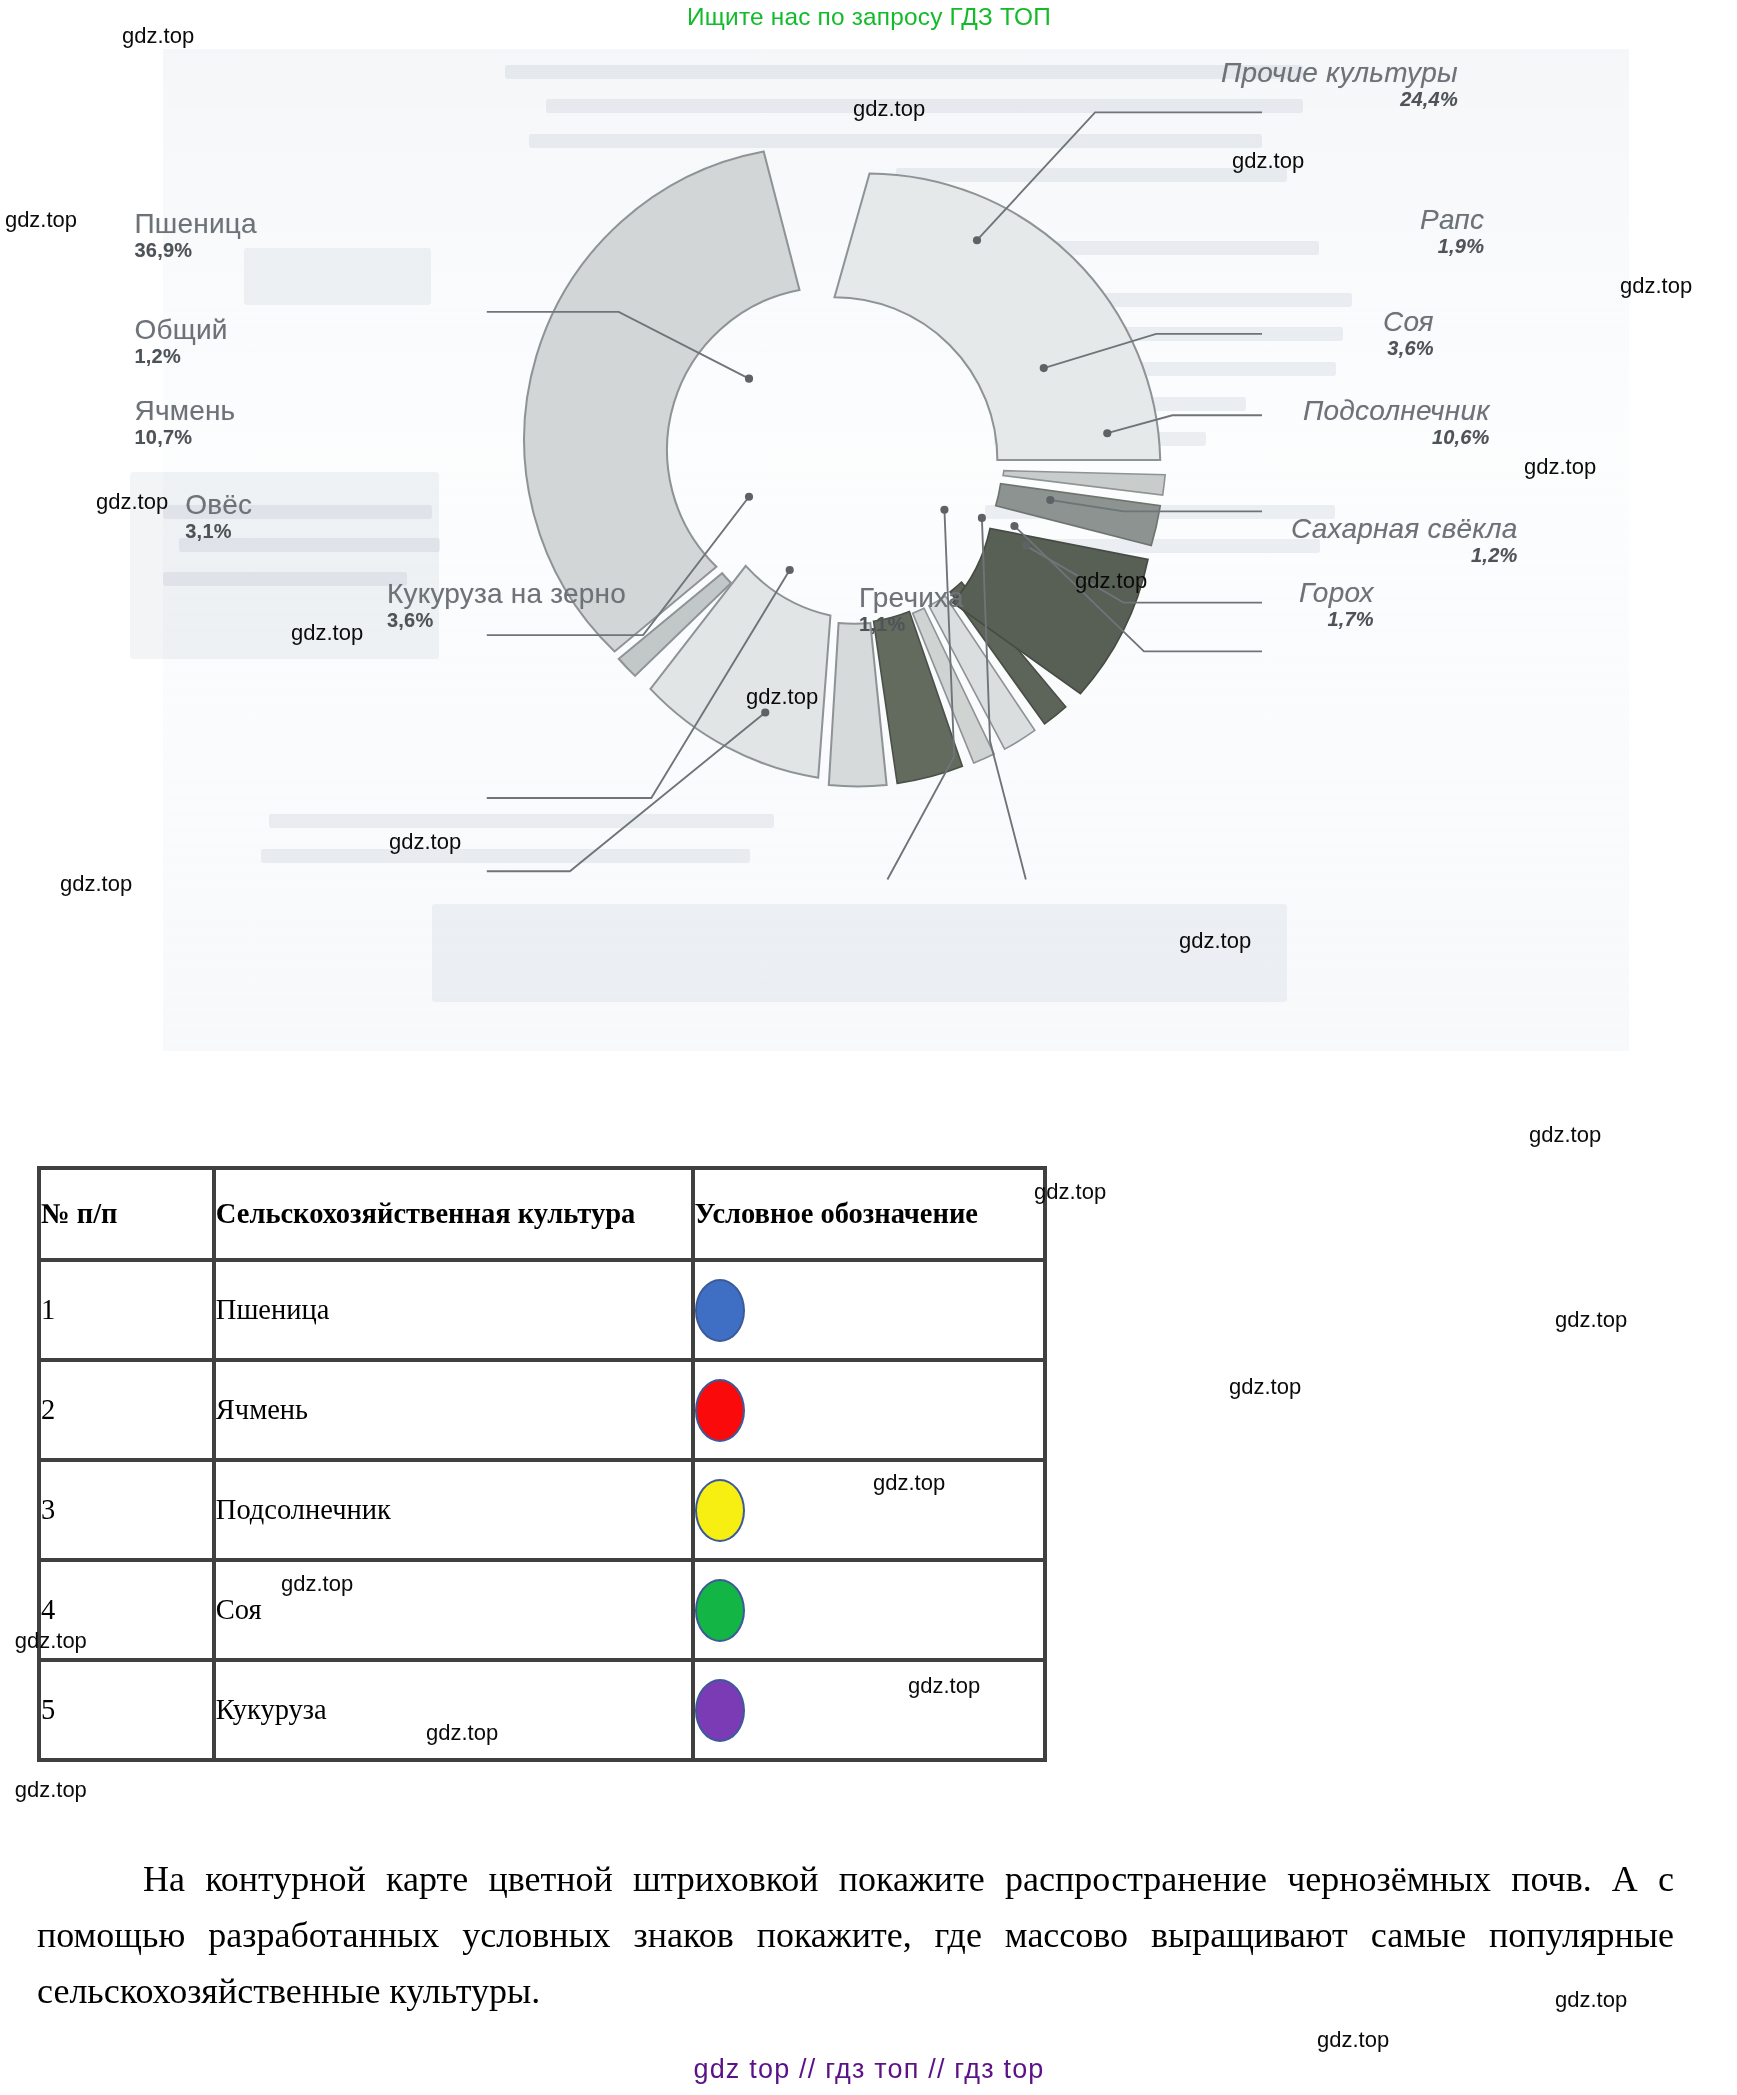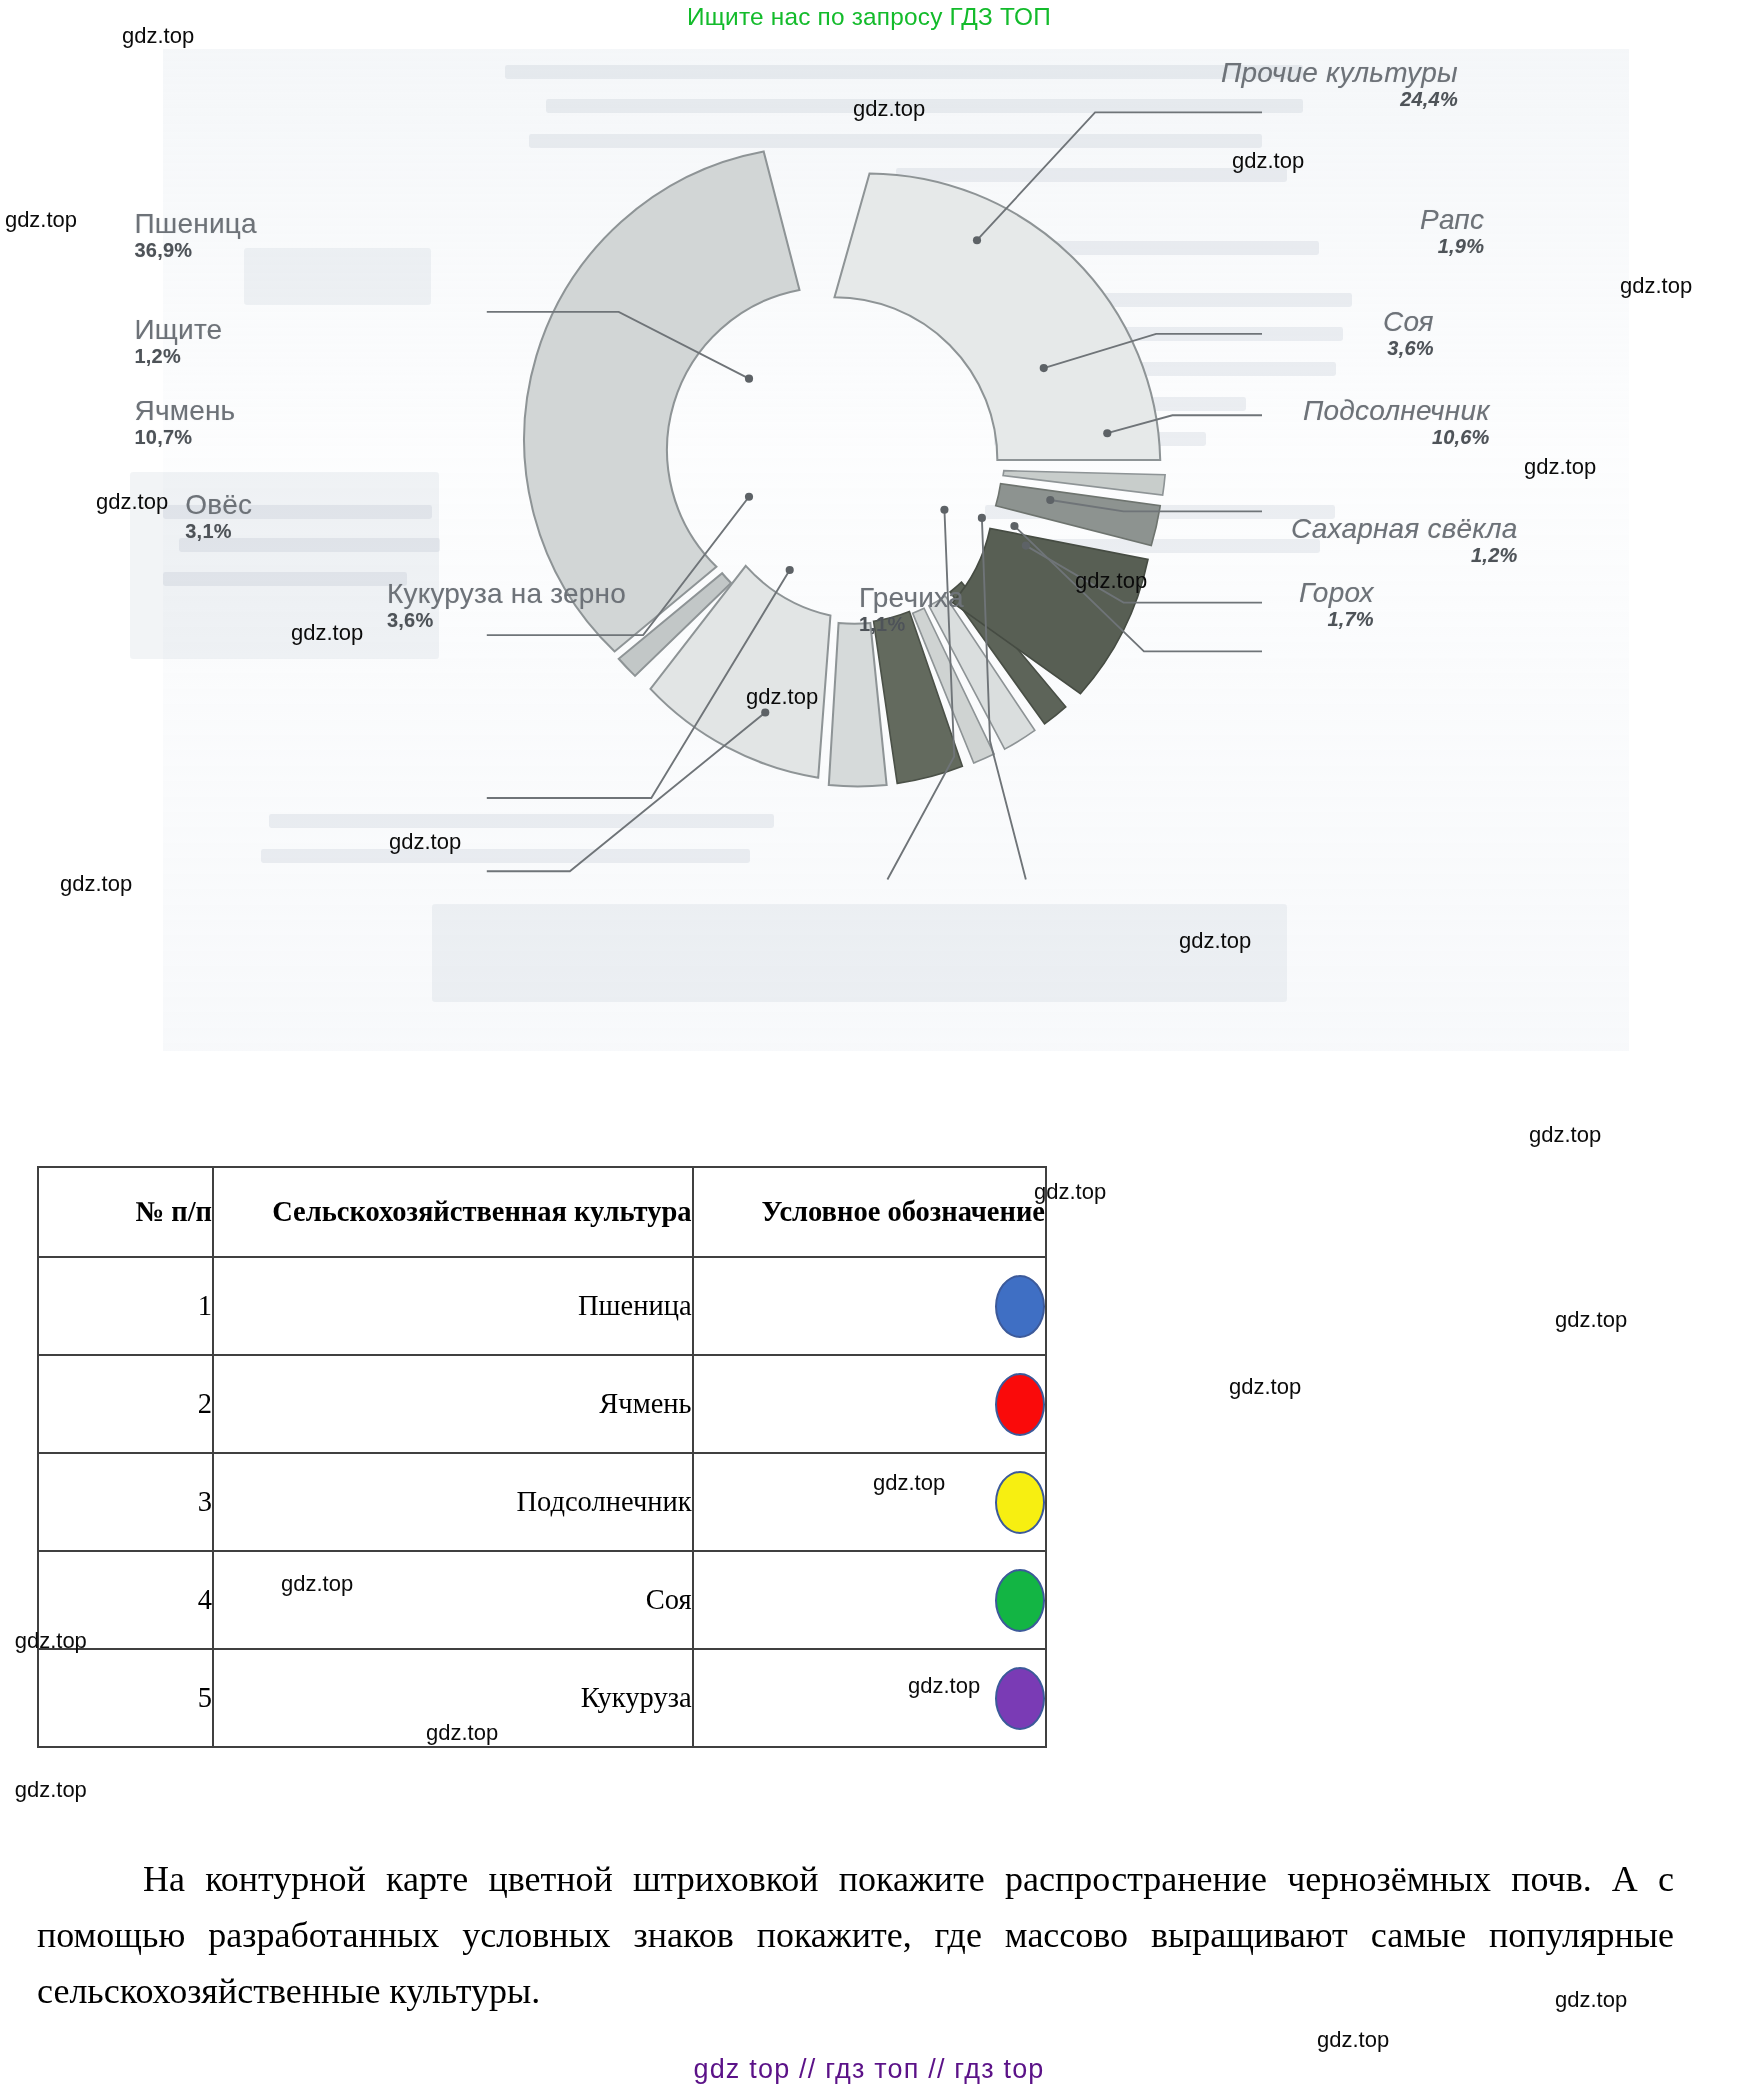--- a/index.html
+++ b/index.html
@@ -64,21 +64,21 @@
   .lbl.r{text-align:right;font-style:italic;}
   .lbl.l{text-align:left;}
 
   
   #legend-table{
     position:absolute;left:37px;top:1166px;width:1010px;
     border-collapse:collapse;
     font-family:"Liberation Serif", serif;
   }
   #legend-table td,#legend-table th{
-    border:2px solid #404040;padding:0;text-align:right;vertical-align:middle;
+    border:4px solid #404040;padding:0;text-align:left;vertical-align:middle;
   }
   #legend-table th{font-size:28.5px;font-weight:bold;line-height:1.25;height:88px;}
   #legend-table td{font-size:28.5px;font-weight:400;height:96px;}
   .col-no{width:175px;}
   .col-cult{width:480px;}
   .col-sym{width:354px;}
   .dot{
     display:inline-block;width:46px;height:59px;border-radius:50%;
     border:2.4px solid #3c5a9a;vertical-align:middle;
   }
@@ -218,21 +218,21 @@
   </div>
   <div class="lbl l" style="left:16.3px;top:440px;margin-left:6px;">
     <span class="nm">Овёс</span>
     <span class="pc">3,1%</span>
   </div>
   <div class="lbl l" style="left:-28.5px;top:346px;">
     <span class="nm">Ячмень</span>
     <span class="pc">10,7%</span>
   </div>
   <div class="lbl l" style="left:-28.5px;top:265px;">
-    <span class="nm">Ищите</span>
+    <span class="nm">Общий</span>
     <span class="pc">1,2%</span>
   </div>
   <div class="lbl l" style="left:-28.5px;top:159px;">
     <span class="nm">Пшеница</span>
     <span class="pc">36,9%</span>
   </div>
 </div>
 
 <table id="legend-table">
   <thead>

